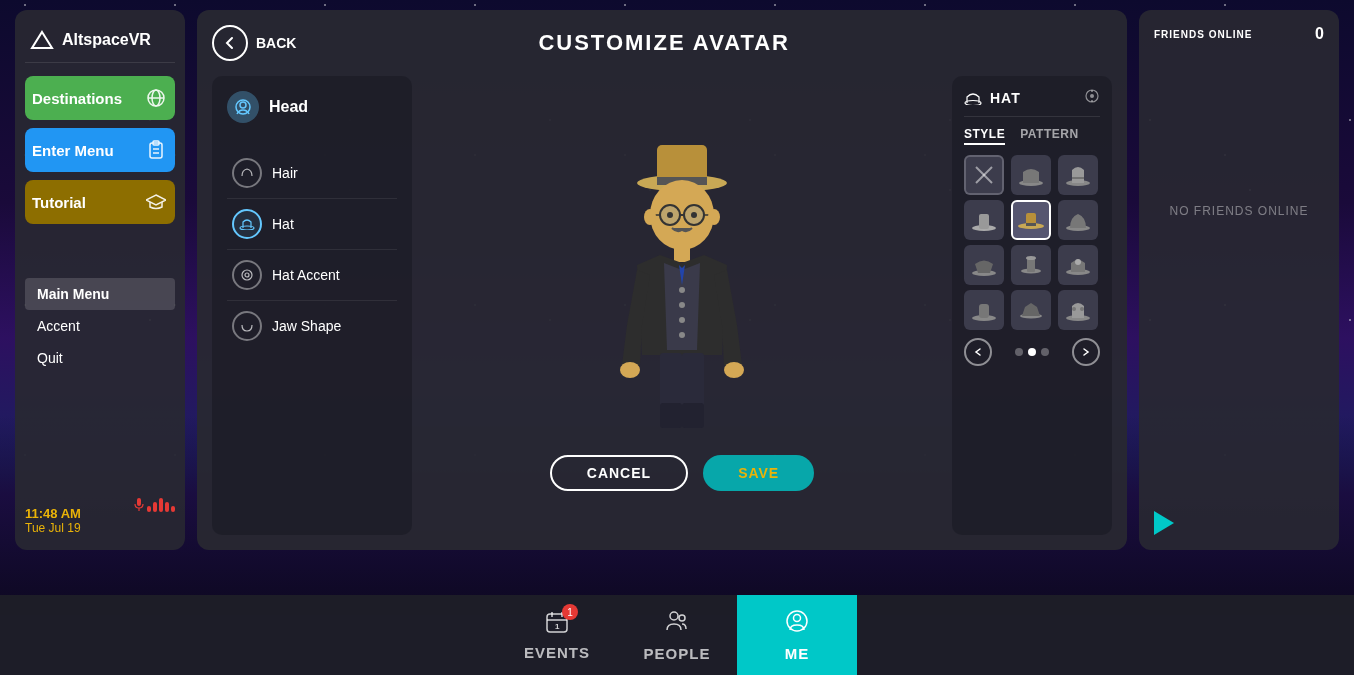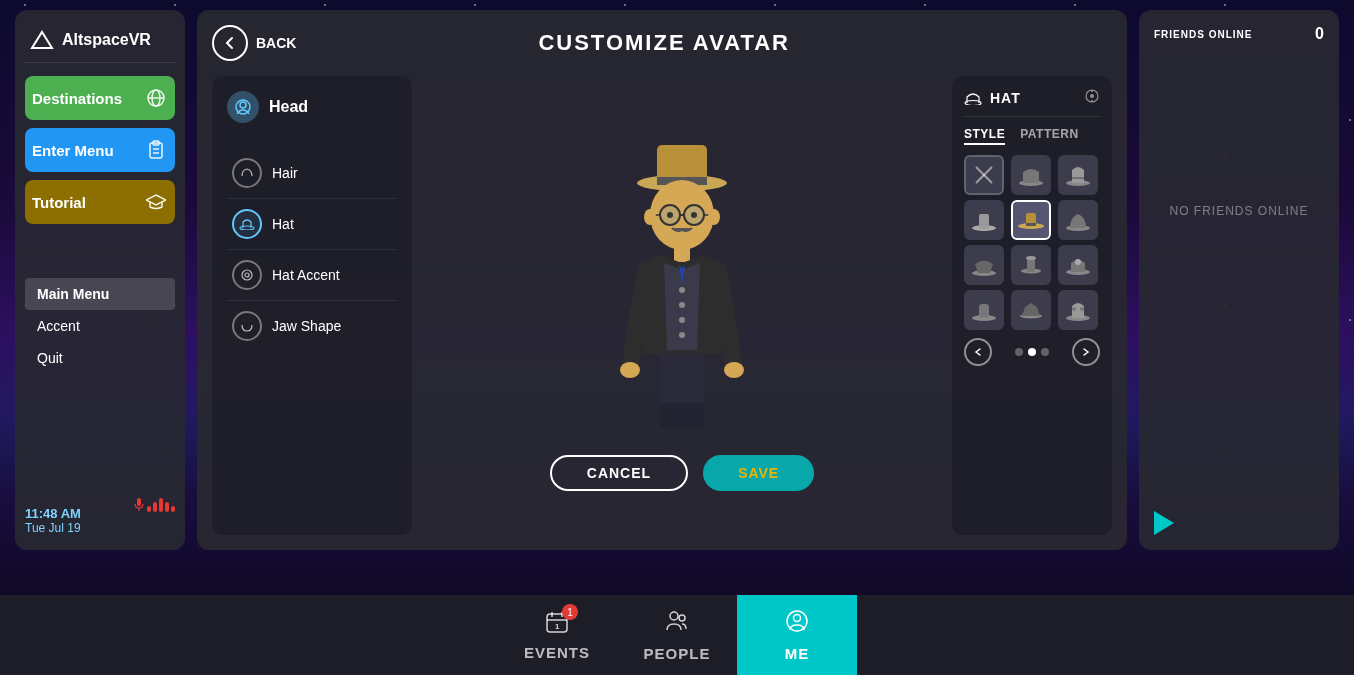--- a/index.html
+++ b/index.html
@@ -130,21 +130,21 @@
       margin-top: 41px;
     }
 
     .left-panel-footer {
       margin-top: auto;
       padding-top: 15px;
       display: flex;
       align-items: center;
       justify-content: space-between;
     }
-    .time-display { color: #7dd3fc; font-size: 12px; margin-top: 32px; }
+    .time-display { color: #eab308; font-size: 12px; margin-top: 32px; }
     .time-display .time { font-size: 13px; font-weight: 600; }
     .mic-icon { color: #e53935; display: flex; align-items: center; gap: 3px; }
     .mic-bars { display: flex; align-items: flex-end; gap: 2px; }
     .mic-bar { width: 4px; background: #e53935; border-radius: 2px; }
 
     
     .center-panel {
       flex: 1;
       background: rgba(40, 40, 50, 0.95);
       border-radius: 12px;

